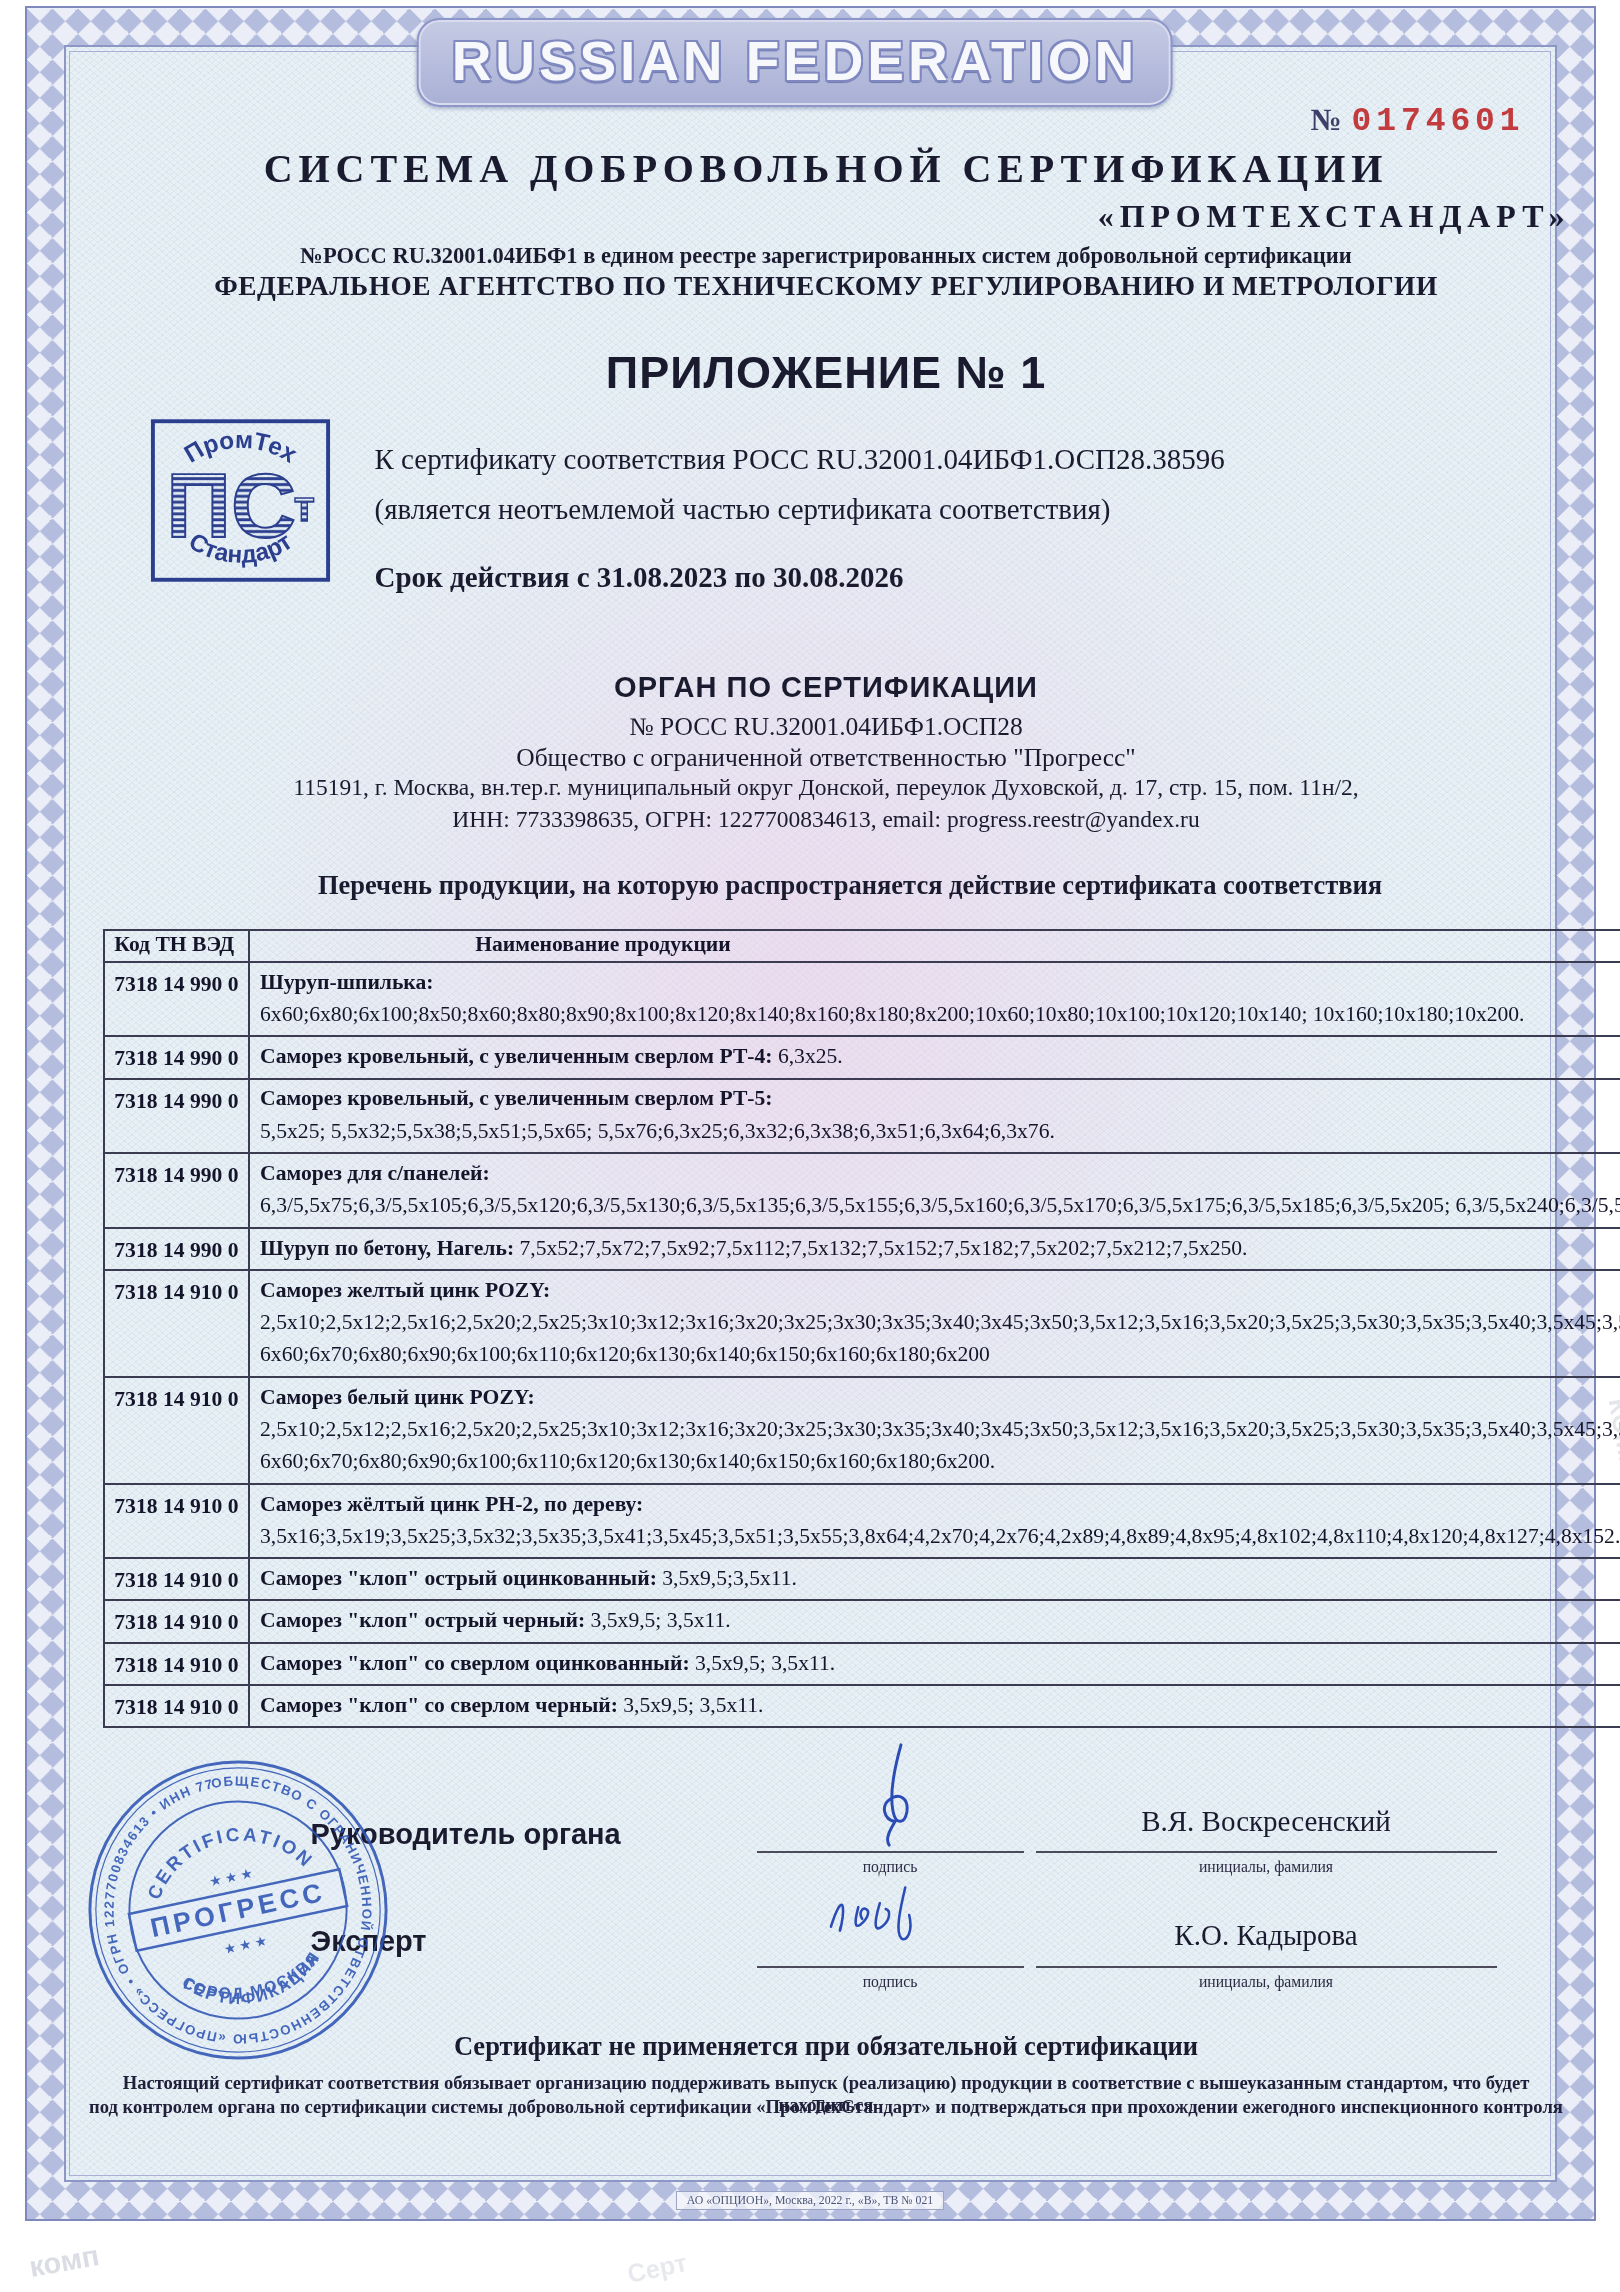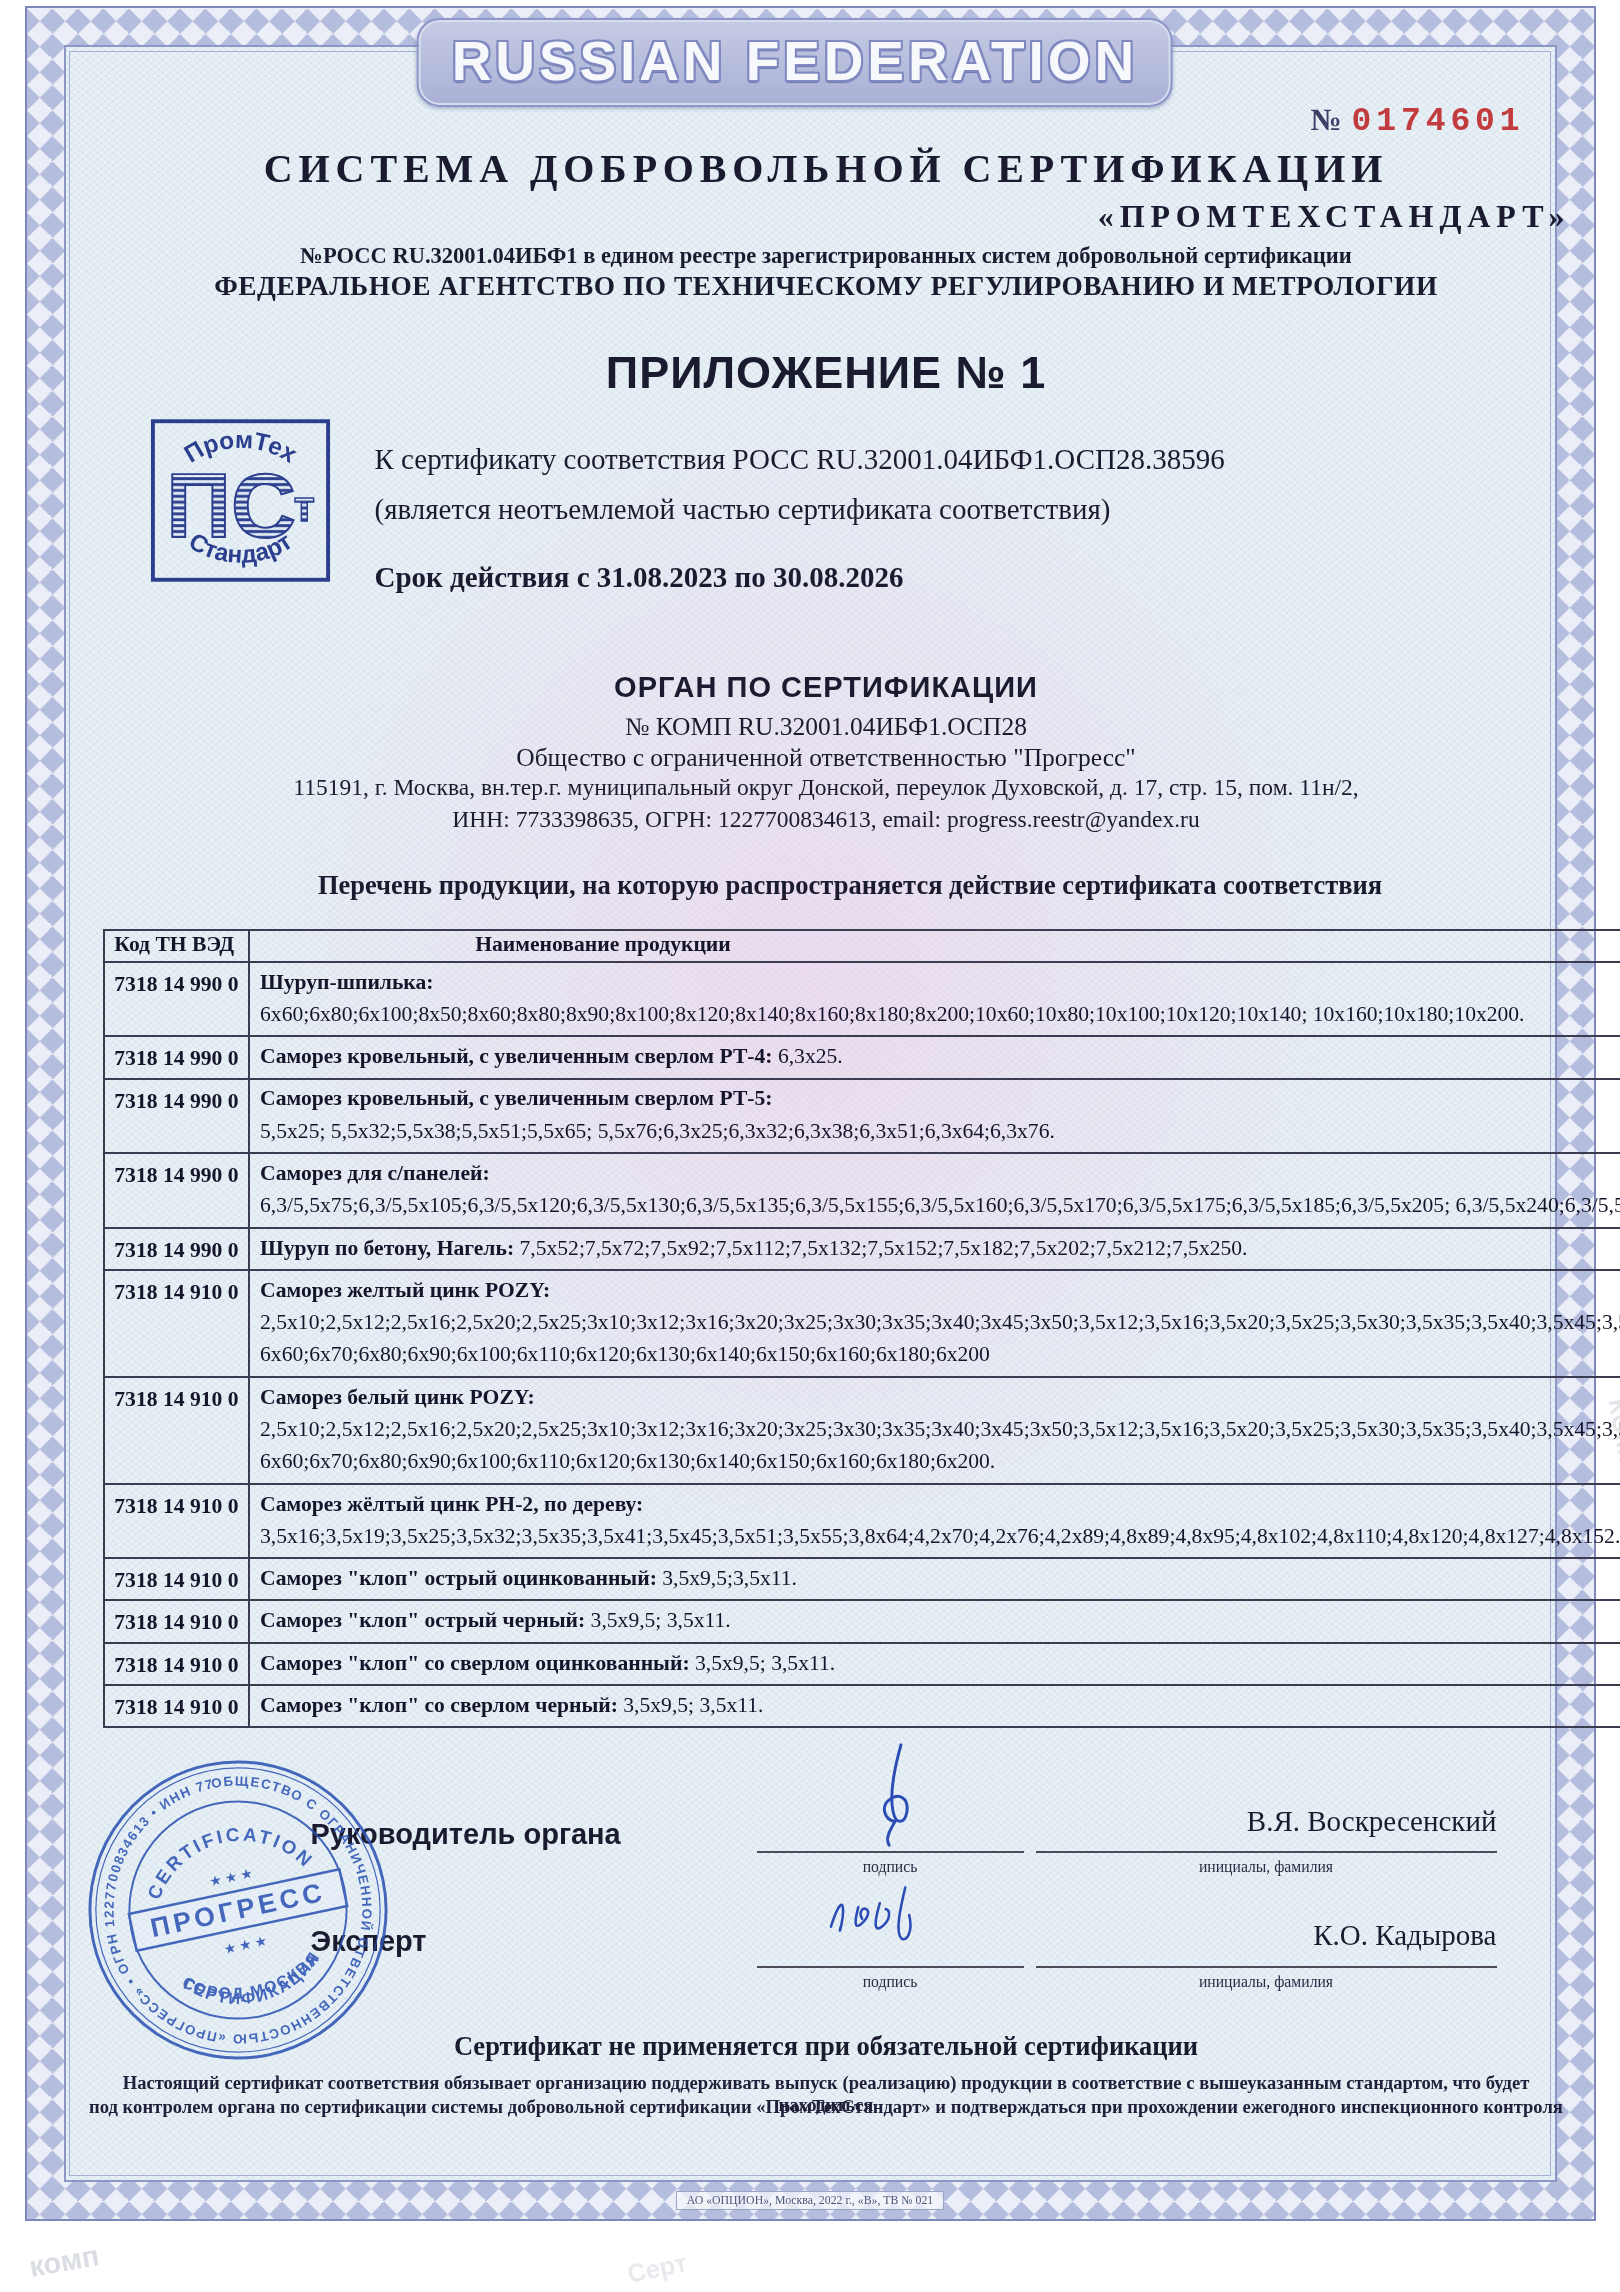--- a/index.html
+++ b/index.html
@@ -90,21 +90,21 @@
   .ptable th.c2{padding-left:225px;}
   .ptable td.code{width:149px;font-weight:bold;white-space:nowrap;padding-top:9px;}
   .ptable td.name{line-height:1.5;}
   .row-title{font-weight:bold;}
   .blk{display:block;}
 
   
   .sig-role{font-family:"Liberation Sans",sans-serif;font-size:29px;font-weight:bold;}
   .role1{left:245px;top:1747px;margin-top:24px;}
   .role2{left:245px;top:1878px;}
-  .sig-name{font-size:29px;text-align:right;}
+  .sig-name{font-size:29px;text-align:center;}
   .name1{left:970px;top:1758px;width:461px;}
   .name2{left:970px;top:1872px;width:461px;}
   .sig-line{border-top:2px solid #4b4b5c;height:0;}
   .line1a{left:691px;top:1804px;width:267px;}
   .line1b{left:970px;top:1804px;width:461px;}
   .line2a{left:691px;top:1919px;width:267px;}
   .line2b{left:970px;top:1919px;width:461px;}
   .sig-caption{font-size:15.7px;color:#2c2c44;text-align:center;padding-top:2.9px;}
   .cap1a{left:691px;top:1808px;width:267px;}
   .cap1b{left:970px;top:1808px;width:461px;}
@@ -173,21 +173,21 @@
       <text x="148" y="106" font-family="Liberation Sans, sans-serif" font-size="44" font-weight="bold" fill="url(#hs)" stroke="#2c3f8f" stroke-width="1.5">т</text>
     </svg>
 
     <div class="abs cert-block">
       <div class="cert-line1">К сертификату соответствия РОСС RU.32001.04ИБФ1.ОСП28.38596</div>
       <div class="cert-line2">(является неотъемлемой частью сертификата соответствия)</div>
       <div class="cert-validity">Срок действия с 31.08.2023 по 30.08.2026</div>
     </div>
 
     <div class="abs center org-heading">ОРГАН ПО СЕРТИФИКАЦИИ</div>
-    <div class="abs center org-number">№ КОМП RU.32001.04ИБФ1.ОСП28</div>
+    <div class="abs center org-number">№ РОСС RU.32001.04ИБФ1.ОСП28</div>
     <div class="abs center org-company">Общество с ограниченной ответственностью "Прогресс"</div>
     <div class="abs center org-address">115191, г. Москва, вн.тер.г. муниципальный округ Донской, переулок Духовской, д. 17, стр. 15, пом. 11н/2,</div>
     <div class="abs center org-req">ИНН: 7733398635, ОГРН: 1227700834613, email: progress.reestr@yandex.ru</div>
 
     <div class="abs center products-heading">Перечень продукции, на которую распространяется действие сертификата соответствия</div>
 
     <table class="ptable">
       <thead>
         <tr>
           <th>Код ТН ВЭД</th>

